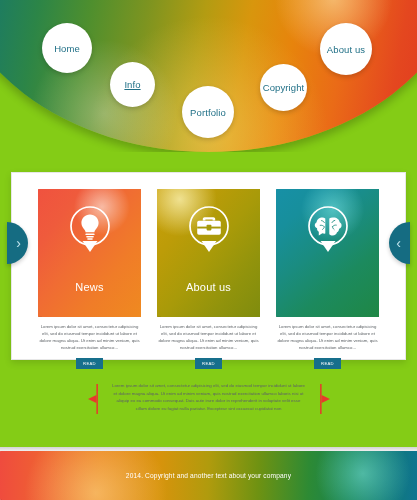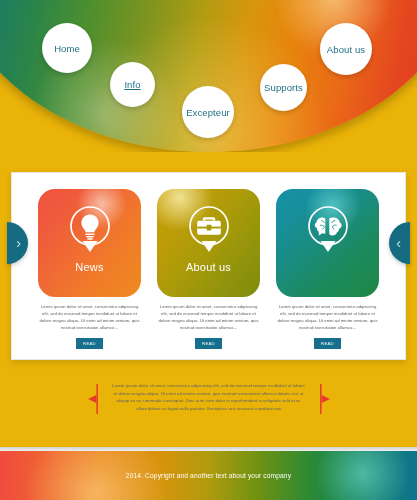--- a/index.html
+++ b/index.html
@@ -2,21 +2,21 @@
 <html><head>
 <meta charset="utf-8">
 <style>
   * { box-sizing: border-box; margin: 0; padding: 0; }
   html, body {
     width: 417px; height: 500px;
     font-family: "Liberation Sans", sans-serif;
     background: #ffffff;
     overflow: hidden;
   }
-  .page { position: relative; width: 417px; height: 500px; background:#eab308; }
+  .page { position: relative; width: 417px; height: 500px; background:#84cc16; }
 
   
   .header-wrap {
     position: absolute; top: 0; left: 0; width: 417px; height: 152px;
     overflow: hidden;
   }
   .header-arc {
     position: absolute;
     top: -168px; left: -52px;
     width: 521px; height: 320px;
@@ -66,21 +66,21 @@
     background: #ffffff;
     border: 1px solid #e7e7e7;
     box-shadow: 0 3px 7px rgba(0,0,0,.13);
   }
   .cards {
     position: absolute; left: 0; top: 16px; width: 100%;
     display: flex; justify-content: center; gap: 16px;
   }
   .card { width: 103px; }
   .card-tile {
-    position: relative; width: 103px; height: 108px; overflow: hidden; border-radius: 17px;
+    position: relative; width: 103px; height: 128px; overflow: hidden;
   }
   .tile-news {
     background:
       radial-gradient(circle at 62% 14%, rgba(255,255,255,.55) 0%, rgba(255,255,255,0) 22%),
       linear-gradient(128deg, #f0523f 0%, #ef5b3c 22%, #f06c33 45%, #f07c28 70%, #ef8a20 100%);
   }
   .tile-about {
     background:
       radial-gradient(circle at 22% 8%, rgba(255,248,190,.75) 0%, rgba(255,240,160,0) 26%),
       linear-gradient(128deg, #c9a00a 0%, #bd9c08 26%, #a89a09 52%, #91930c 76%, #7f8c0e 100%);
@@ -176,24 +176,24 @@
   <div class="header-wrap">
     <div class="header-arc"></div>
 
     <div class="nav-circle nc-home">
       <span>Home</span>
     </div>
     <div class="nav-circle nc-info">
       <span>Info</span>
     </div>
     <div class="nav-circle nc-products">
-      <span>Excepteur</span>
+      <span>Portfolio</span>
     </div>
     <div class="nav-circle nc-supports">
-      <span>Supports</span>
+      <span>Copyright</span>
     </div>
     <div class="nav-circle nc-about">
       <span>About us</span>
     </div>
   </div>
 
   <div class="panel">
     <div class="cards">
 
       <div class="card">

